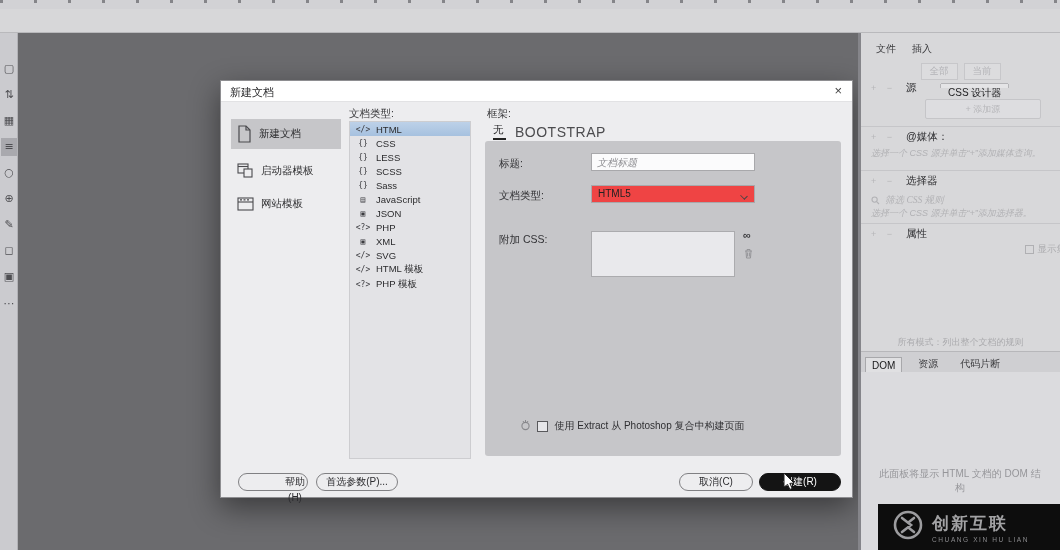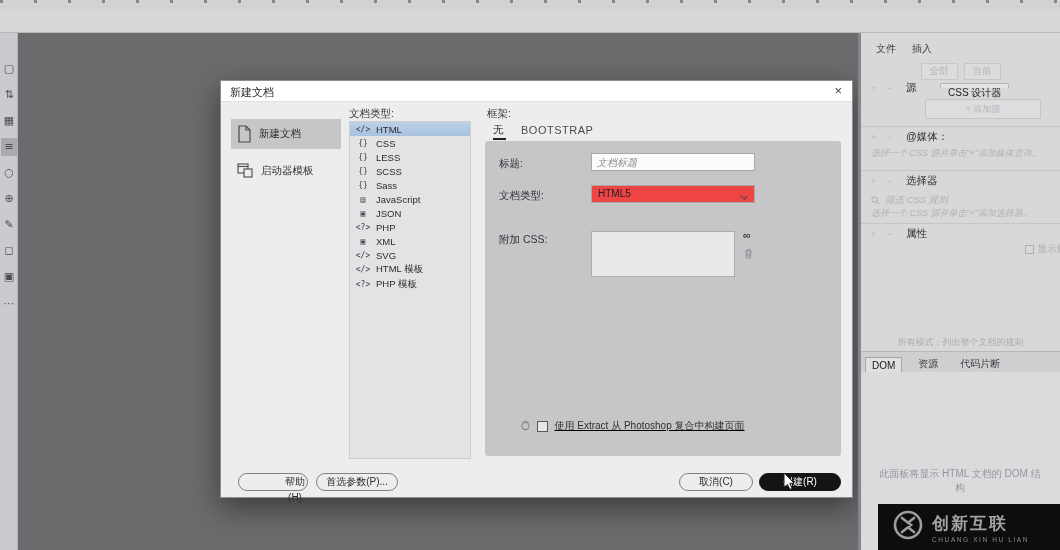--- a/index.html
+++ b/index.html
@@ -34,36 +34,36 @@
   .listbox-label { left:128px; top:26px; font-size:10.5px; color:#3a3a3c; }
   .listbox { left:128px; top:40px; width:122px; height:338px; background:#e3e3e6; border:1px solid #cdcdd0; }
   .dt-row { display:flex; align-items:center; height:14.1px; padding-left:4px; gap:4px; }
   .dt-row.sel { background:linear-gradient(#bdd1e8,#a6c1df); }
   .dt-ic { width:18px; font-family:"DejaVu Sans Mono", monospace; font-size:8px; color:#3c3c40; text-align:center; }
   .dt-lb { font-size:9.5px; color:#2b2b2d; white-space:nowrap; }
 
   .fw-label { left:266px; top:26px; font-size:10.5px; color:#3a3a3c; }
   .fw-tab-none { left:272px; top:42px; font-size:10.5px; color:#1d1d1f; }
   .fw-underline { left:272px; top:57px; width:13px; height:2px; background:#222; }
-  .fw-tab-bs { left:300px; top:43px; font-size:11px; color:#4c4c4f; letter-spacing:.5px; }
+  .fw-tab-bs { left:294px; top:43px; font-size:14px; color:#4c4c4f; letter-spacing:.5px; }
 
   .fw-panel { left:264px; top:60px; width:356px; height:315px; background:#c6c6c9; border-radius:3px; }
   .fld-label { position:absolute; left:14px; font-size:10.5px; color:#333336; }
   .title-input { position:absolute; left:106px; top:12px; width:164px; height:18px; border:1px solid #a8a8ab;
     background:#fbfbfc; font-size:10px; padding:0 5px; color:#333; font-family:"Liberation Sans",sans-serif; }
   .title-input::placeholder { font-style:italic; color:#8f8f93; }
   .doctype-select { position:absolute; left:106px; top:44px; width:164px; height:18px; border:1px solid #a8a8ab;
     background:#ef4444; font-size:10px; color:#222; line-height:16px; padding-left:6px; }
   .chevron { position:absolute; right:7px; top:7px; width:6px; height:6px; border-right:1.5px solid #444;
     border-bottom:1.5px solid #444; transform:rotate(45deg) scale(1,.8); }
   .css-box { position:absolute; left:106px; top:90px; width:144px; height:46px; border:1px solid #ababae; background:#e9e9ec; }
   .link-ic { position:absolute; left:258px; top:88px; font-size:11px; font-weight:bold; color:#3a3a3d; }
   .trash-ic { position:absolute; left:259px; top:104px; opacity:.45; }
   .extract-row { position:absolute; left:0; top:276px; width:295px; display:flex; justify-content:center;
-    align-items:center; gap:6px;text-decoration:underline; }
+    align-items:center; gap:6px; }
   .extract-lb { font-size:10px; color:#2f2f32; }
   .cb { width:11px; height:11px; border:1px solid #59595c; background:#e6e6e9; display:inline-block; }
 
   .pill-btn { position:absolute; height:18px; border:1px solid #808083; border-radius:9px; background:transparent;
     font-size:10px; color:#2d2d30; text-align:center; line-height:16px; }
   .pill-btn.primary { background:#141414; border-color:#141414; color:#ffffff; }
 
   
   .sidebar { left:858px; top:33px; width:202px; height:517px; background:#d8d8da; border-left:3px solid #85858a; }
   .sb-tabs { position:absolute; left:0; top:7px; width:199px; height:17px; display:flex; gap:2px; padding-left:8px; }
@@ -73,21 +73,21 @@
   .scope-btn { font-size:9.5px; color:#b3b3b7; border:1px solid #c7c7ca; padding:1px 8px; background:#dcdcde; }
   .sec-head { position:absolute; left:10px; display:flex; gap:10px; align-items:center; }
   .sec-ctl { font-size:9px; color:#b6b6b9; letter-spacing:4px; }
   .sec-title { font-size:10.5px; color:#2c2c2f; }
   .ghost-pill { position:absolute; left:64px; top:66px; width:116px; height:20px; border:1px solid #c5c5c8;
     border-radius:2px; background:#dddde0; color:#b7b7ba; font-size:9px; text-align:center; line-height:18px; }
   .sb-div { position:absolute; left:0; width:199px; border-top:1px solid #c6c6c9; }
   .sb-hint { position:absolute; left:10px; width:188px; font-size:9px; font-style:italic; color:#b2b2b5;
     white-space:nowrap; overflow:hidden; }
   .filter-row { position:absolute; left:10px; top:158px; display:flex; align-items:center; gap:5px; color:#b2b2b5; }
-  .filter-text { font-size:9.5px; font-style:italic; color:#b2b2b5; }
+  .filter-text { font-size:9.5px; font-style:italic; color:#b2b2b5;font-family:Liberation Serif, serif; }
   .showset { position:absolute; right:-6px; top:210px; display:flex; align-items:center; gap:4px; }
   .showset .cb { width:9px; height:9px; border-color:#b0b0b3; background:transparent; }
   .showset-lb { font-size:9.5px; color:#aeaeb1; white-space:nowrap; }
   .mode-hint { position:absolute; left:0; top:303px; width:199px; text-align:center; font-size:9px; color:#ababae; }
   .dom-group-top { position:absolute; left:0; top:318px; width:199px; border-top:1px solid #b7b7ba; background:#cfcfd2; height:21px; }
   .dom-tabs { position:absolute; left:4px; top:322px; display:flex; gap:10px; align-items:flex-end; }
   .dom-tab { font-size:10px; color:#3e3e41; padding:2px 6px; }
   .dom-tab.active { background:#e0e0e2; border:1px solid #a8a8ab; border-bottom:none; color:#161618; }
   .dom-body { position:absolute; left:0; top:339px; width:199px; height:178px; background:#dbdbde; }
   .dom-hint { position:absolute; left:14px; top:95px; width:170px; text-align:center; font-size:10px; color:#96969a; line-height:1.35; }
@@ -137,20 +137,30 @@
   </div>
   <div class="abs nav-item" style="top:75px">
     <span class="nav-ic">
       <svg width="17" height="16" viewBox="0 0 17 16">
           <rect x="1" y="1" width="10" height="9" fill="none" stroke="#4a4a4e" stroke-width="1.1"></rect>
           <path d="M1 3.5h10" stroke="#4a4a4e" stroke-width="1.1"></path>
           <rect x="7" y="6" width="8" height="8" fill="#ededef" stroke="#4a4a4e" stroke-width="1.1"></rect>
         </svg>
     </span>
     <span class="nav-label">启动器模板</span>
+  </div>
+  <div class="abs nav-item" style="top:110px;height:26px">
+    <span class="nav-ic">
+      <svg width="17" height="14" viewBox="0 0 17 14">
+          <rect x="1" y="1" width="15" height="12" fill="none" stroke="#4a4a4e" stroke-width="1.1"></rect>
+          <path d="M1 5h15" stroke="#4a4a4e" stroke-width="1.1"></path>
+          <path d="M3 2.8h2M6.5 2.8h2M10 2.8h2" stroke="#4a4a4e" stroke-width="1.3"></path>
+        </svg>
+    </span>
+    <span class="nav-label">网站模板</span>
   </div>
 
   <div class="abs listbox-label">文档类型:</div>
   <div class="abs listbox">
     <div class="dt-row sel">
         <span class="dt-ic">&lt;/&gt;</span>
         <span class="dt-lb">HTML</span>
       </div>
     <div class="dt-row">
         <span class="dt-ic">{}</span>

